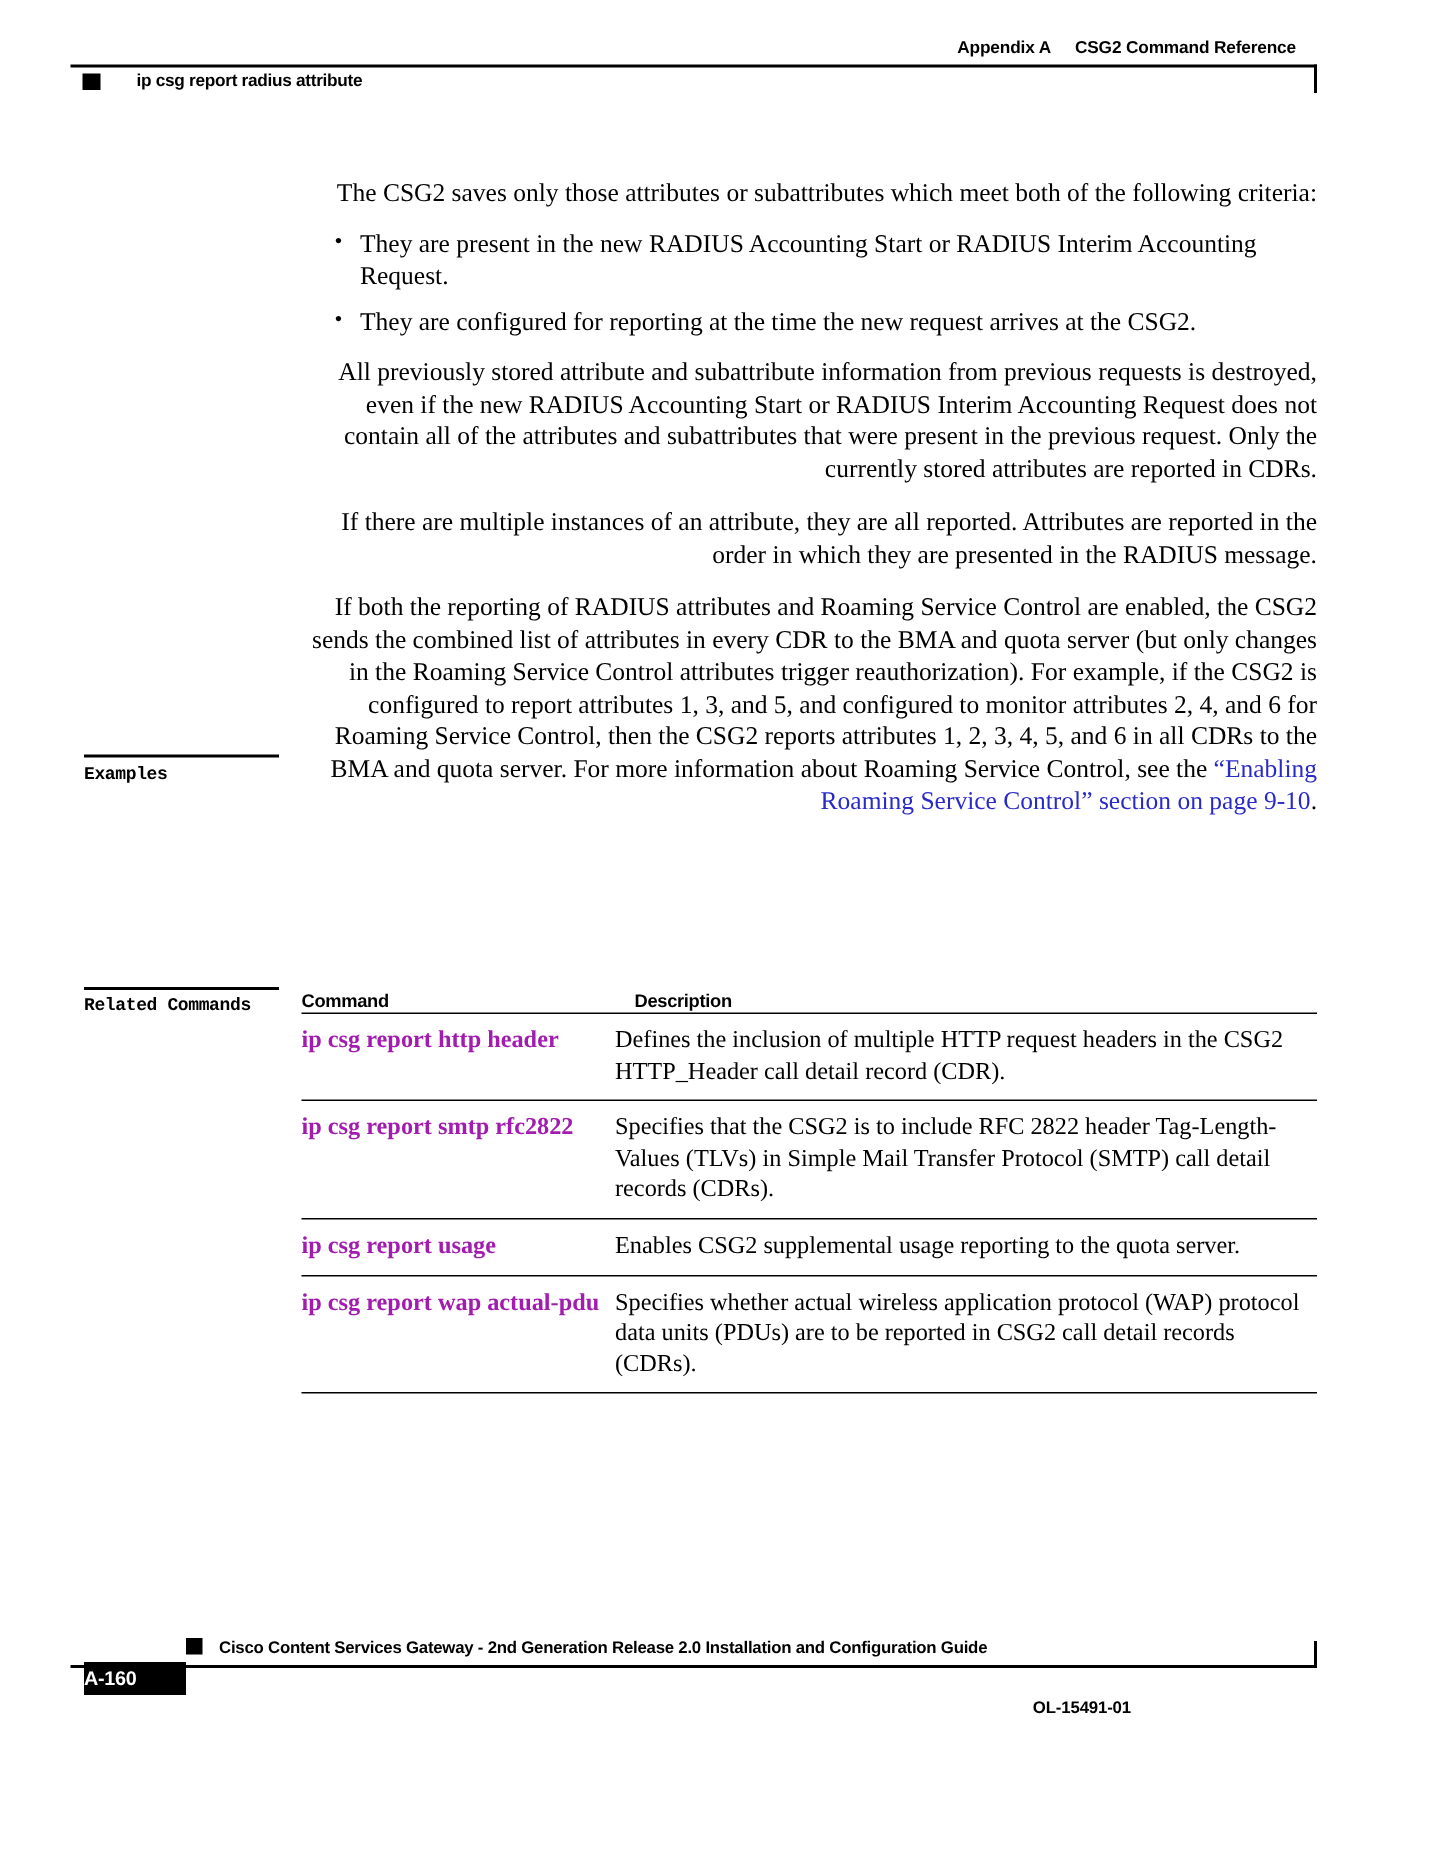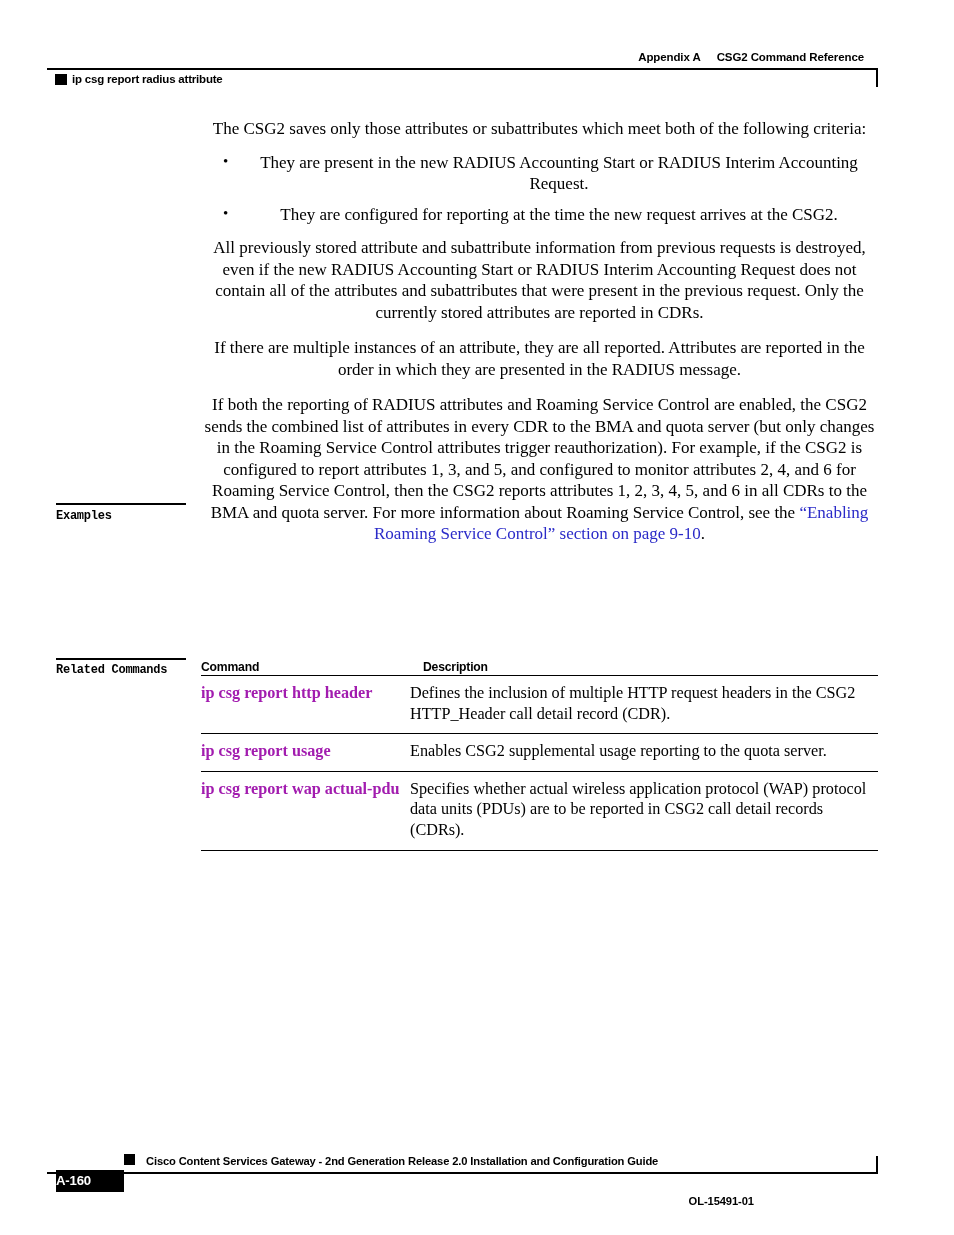--- a/index.html
+++ b/index.html
@@ -17,21 +17,20 @@
     overflow: hidden;
   }
 
   
   .page-header {
     position: absolute;
     left: 47px;
     top: 26px;
     width: 831px;
     height: 44px;
-    margin-top: 25px;
   }
   .header-running-title {
     position: absolute;
     right: 14px;
     top: 0px;
     font-family: "Liberation Sans", "DejaVu Sans", sans-serif;
     font-weight: bold;
     font-size: 11.5px;
     letter-spacing: -0.1px;
     white-space: nowrap;
@@ -57,21 +56,21 @@
   .header-marker {
     position: absolute;
     left: 8px;
     top: 23px;
     width: 12px;
     height: 11px;
     background: #000;
   }
   .header-command-name {
     position: absolute;
-    left: 25px;
+    left: 44px;
     top: 22px;
     font-family: "Liberation Sans", "DejaVu Sans", sans-serif;
     font-weight: bold;
     font-size: 11.5px;
     letter-spacing: -0.2px;
     white-space: nowrap;
     text-align: right;
   }
 
   
@@ -83,27 +82,26 @@
   }
   .body-col {
     position: absolute;
     left: 201px;
     width: 677px;
   }
   p.para {
     margin: 0 0 12px 0;
     font-size: 17.0px;
     line-height: 21.5px;
-    text-align: center;
+    text-align: right;
   }
   ul.bullets {
     margin: 12px 0 12px 0;
     padding: 0 0 0 22px;
     list-style: none;
-    text-align: center;
   }
   ul.bullets li {
     position: relative;
     font-size: 17.0px;
     line-height: 21.5px;
     margin-bottom: 9px;
     padding-left: 17px;
   }
   ul.bullets li::before {
     content: "\2022";
@@ -193,21 +191,21 @@
     padding-right: 6px;
   }
   td.desc-cell {
     padding-left: 13px;
   }
 
   
   .page-footer {
     position: absolute;
     left: 0;
-    top: 1148px;
+    top: 1086px;
     width: 768px;
     height: 60px;
   }
   .footer-guide-title {
     position: absolute;
     left: 146px;
     top: 7px;
     font-family: "Liberation Sans", "DejaVu Sans", sans-serif;
     font-weight: bold;
     font-size: 11.2px;
@@ -326,20 +324,24 @@
           <th class="cmd-h">Command</th>
           <th class="desc-h">Description</th>
         </tr>
       </thead>
       <tbody>
         <tr>
           <td class="cmd-cell">ip csg report http header</td>
           <td class="desc-cell">Defines the inclusion of multiple HTTP request headers in the CSG2 HTTP_Header call detail record (CDR).</td>
         </tr>
         <tr>
+          <td class="cmd-cell">ip csg report smtp rfc2822</td>
+          <td class="desc-cell">Specifies that the CSG2 is to include RFC 2822 header Tag-Length-Values (TLVs) in Simple Mail Transfer Protocol (SMTP) call detail records (CDRs).</td>
+        </tr>
+        <tr>
           <td class="cmd-cell">ip csg report usage</td>
           <td class="desc-cell">Enables CSG2 supplemental usage reporting to the quota server.</td>
         </tr>
         <tr>
           <td class="cmd-cell">ip csg report wap actual-pdu</td>
           <td class="desc-cell">Specifies whether actual wireless application protocol (WAP) protocol data units (PDUs) are to be reported in CSG2 call detail records (CDRs).</td>
         </tr>
       </tbody>
     </table>
   </div>

